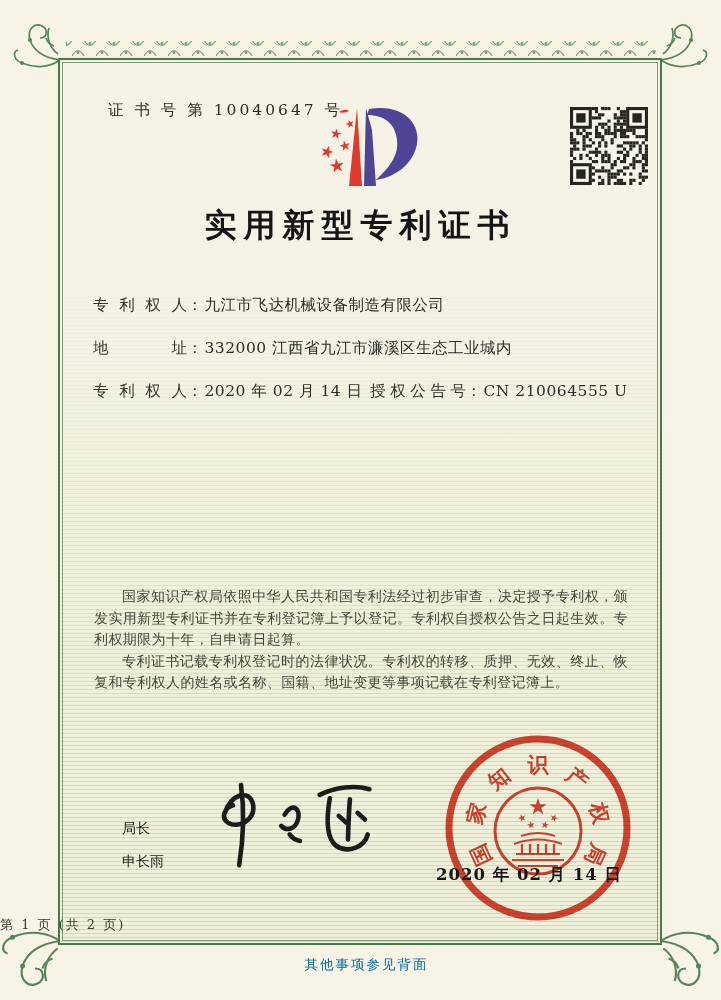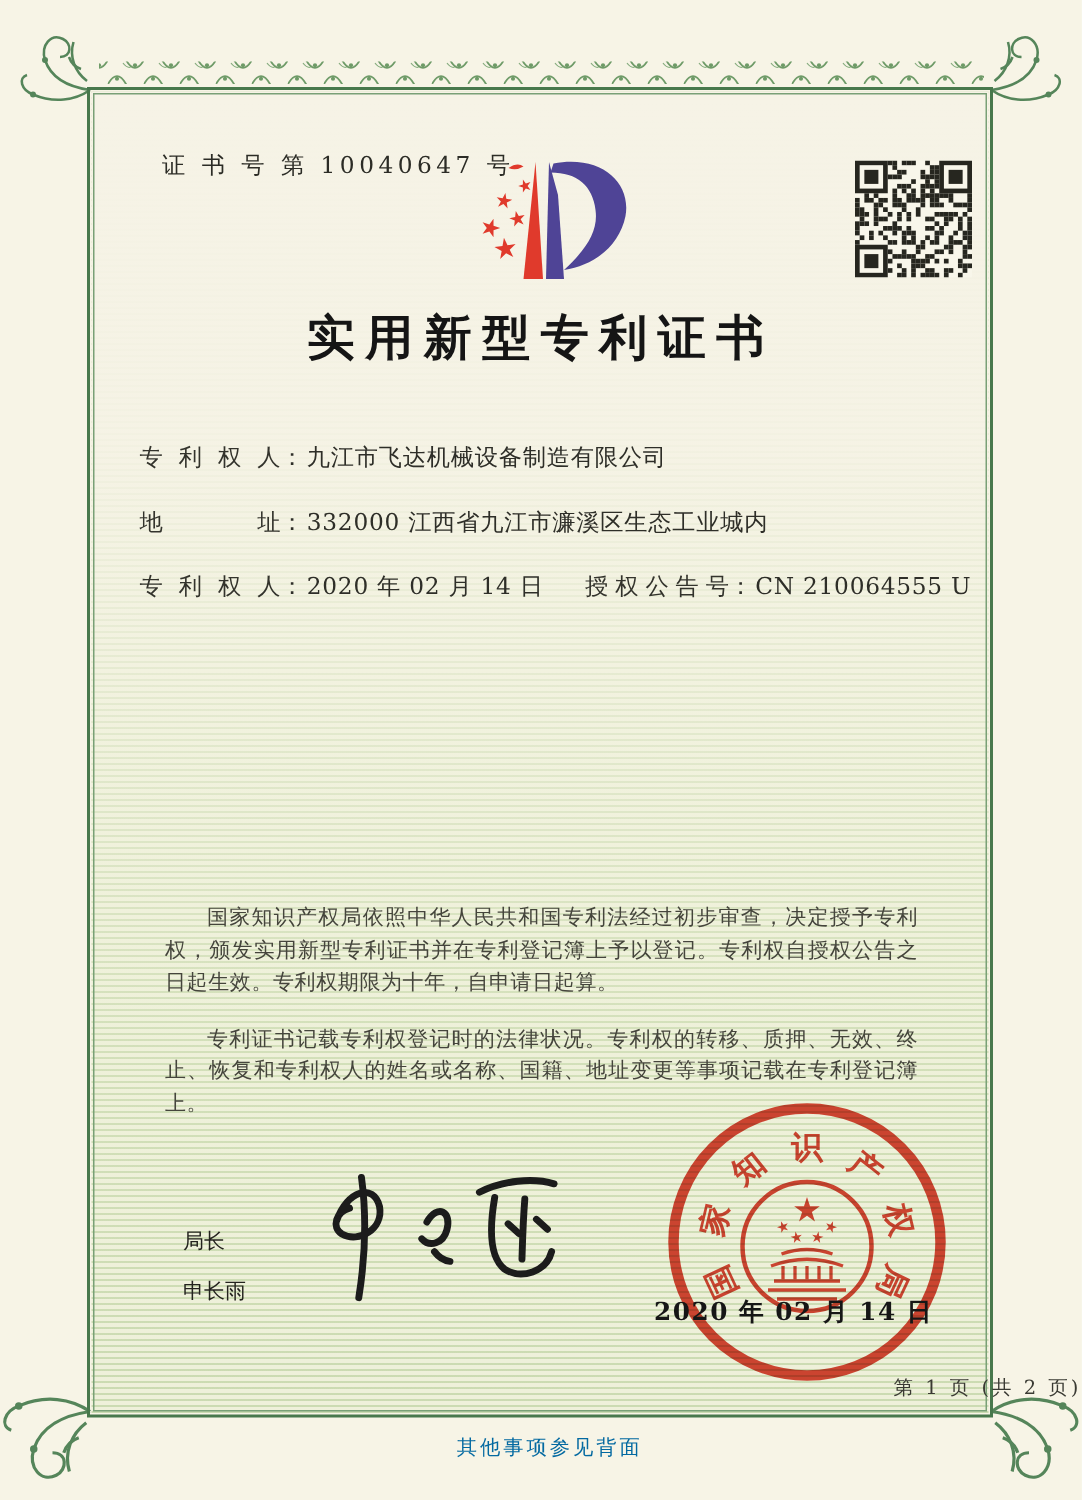--- a/index.html
+++ b/index.html
@@ -22,31 +22,31 @@
   .abs{position:absolute;}
   .cert-no{left:108px;top:100px;font-size:15.5px;letter-spacing:3px;color:#2c2c26;}
   .title{left:0;right:0;top:204px;text-align:center;font-size:32px;font-weight:bold;
          letter-spacing:7px;color:#151515;}
   .fields{left:93px;top:296px;width:560px;font-size:15.5px;color:#2e2e28;}
   .frow{margin-bottom:24px;line-height:19px;white-space:nowrap;position:relative;}
   .flabel{display:inline-block;width:94px;text-align:justify;text-align-last:justify;
           vertical-align:top;color:#33332c;}
   .fcolon{display:inline-block;margin:0 2px 0 0;}
   .fvalue{letter-spacing:.5px;}
-  .pair2{position:absolute;left:277px;top:0;margin-left:20px;}
+  .pair2{position:absolute;left:277px;top:0;}
   .pair2 .flabel{width:96px;}
   .paras{left:94px;top:586px;width:534px;font-size:14px;line-height:21.5px;
          color:#45453c;letter-spacing:.4px;text-align:justify;}
-  .paras p{margin:16px;text-indent:2em;}
+  .paras p{margin:0;text-indent:2em;}
   .signer{left:122px;top:812px;font-size:14px;color:#23231e;line-height:33px;}
   .sig-svg{left:203px;top:772px;}
   .seal{left:438px;top:728px;mix-blend-mode:multiply;opacity:.93;}
   .seal-date{left:436px;top:864px;font-size:16.5px;font-weight:bold;color:#161616;
              letter-spacing:1px;z-index:5;}
-  .page-no{left:0;right:0;top:916px;text-align:right;font-size:13px;color:#3a3a33;letter-spacing:2px;margin-left:44px;}
+  .page-no{left:0;right:0;top:916px;text-align:left;font-size:13px;color:#3a3a33;letter-spacing:2px;}
   .back-note{left:12px;right:0;top:956px;text-align:center;font-size:13.5px;color:#0369a1;letter-spacing:2px;}
   .logo{left:295px;top:102px;}
   .qr{left:570px;top:107px;}
 </style>
 </head>
 <body>
 
 <div class="page">
 
   <div class="inner-bg"></div>

